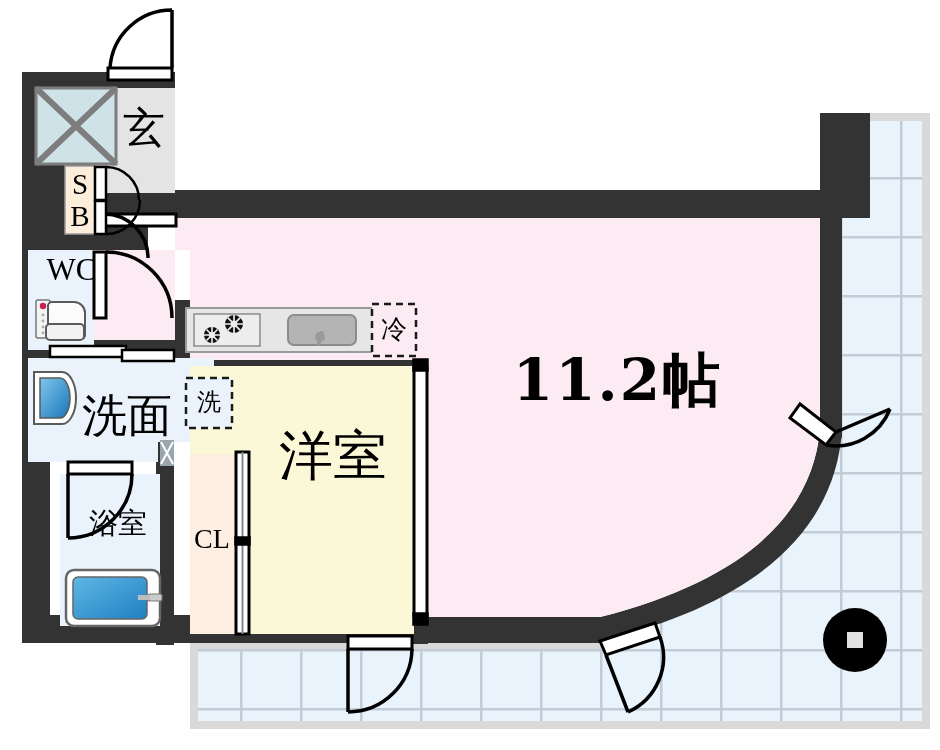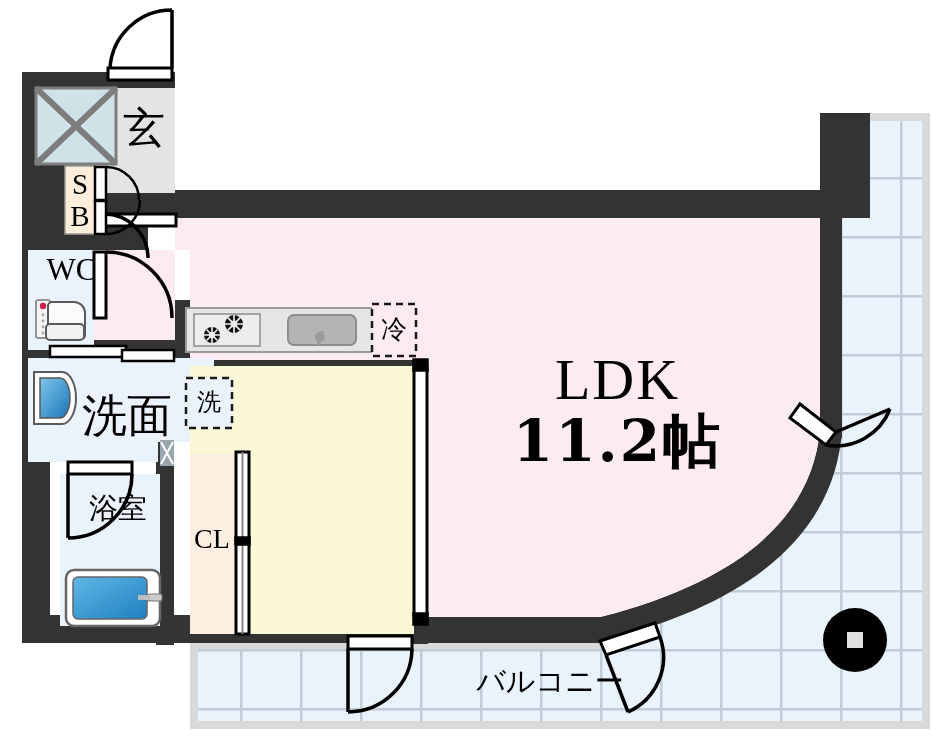--- a/index.html
+++ b/index.html
@@ -246,41 +246,40 @@
     </g>
 
     <g>
       <circle cx="855" cy="640" r="32" fill="#000000"></circle>
       <rect x="847" y="632" width="16" height="16" fill="#e0e0e0"></rect>
     </g>
 
   </svg>
 
   <div class="lbl lbl-lat" style="left:500px; top:350px; width:235px; font-size:58px; letter-spacing:2px;">
-    <div>LDK</div>
     <div style="font-family:'DejaVu Serif','Liberation Serif',serif;font-weight:bold;">11.2帖</div>
   </div>
 
   <div class="lbl lbl-jp" style="left:243px; top:428px; width:180px; font-size:54px;">
+    <div>洋室</div>
   </div>
 
   <div class="lbl lbl-jp" style="left:116px; top:106px; width:56px; font-size:42px;">玄</div>
 
   <div class="lbl lbl-lat" style="left:62px; top:168px; width:36px; font-size:29px; line-height:1.12;">
     <div>S</div>
     <div>B</div>
   </div>
 
   <div class="lbl lbl-lat" style="left:28px; top:254px; width:87px; font-size:31px;">WC</div>
 
   <div class="lbl lbl-jp" style="left:82px; top:392px; width:86px; font-size:45px;">洗面</div>
 
   <div class="lbl lbl-jp" style="left:188px; top:390px; width:42px; font-size:24px;">洗</div>
 
-  <div class="lbl lbl-jp" style="left:82px; top:493px; width:72px; font-size:29px;">浴室</div>
+  <div class="lbl lbl-jp" style="left:82px; top:508px; width:72px; font-size:29px;">浴室</div>
 
   <div class="lbl lbl-lat" style="left:186px; top:524px; width:52px; font-size:28px;">CL</div>
 
   <div class="lbl lbl-jp" style="left:375px; top:316px; width:38px; font-size:26px;">冷</div>
 
-  <div class="lbl lbl-jp" style="left:452px; top:666px; width:196px; font-size:29px;">バルコニー</div>
 
 </div>
 
 </body></html>

